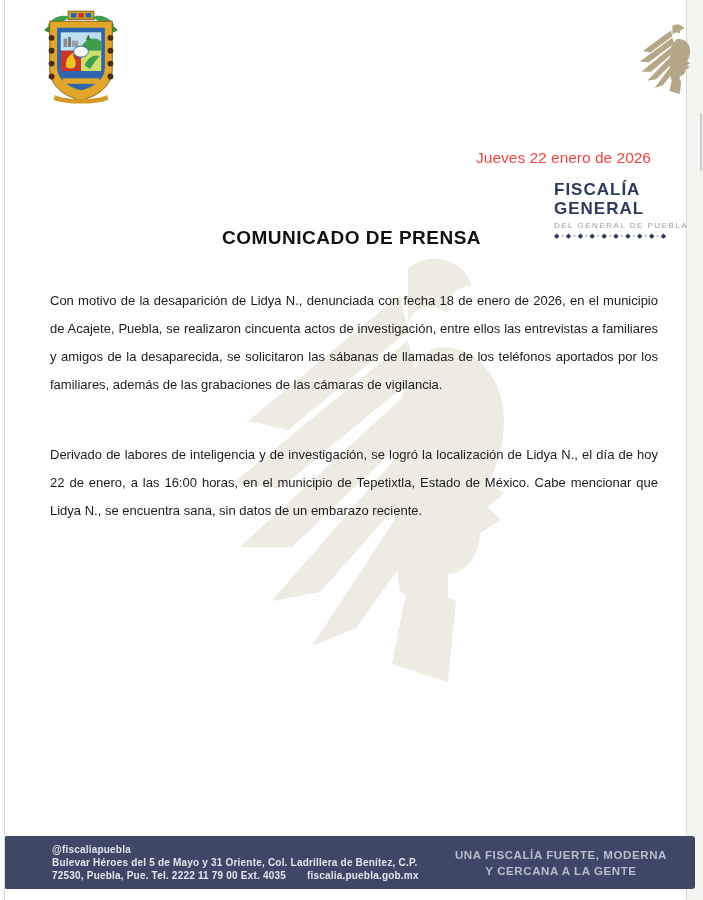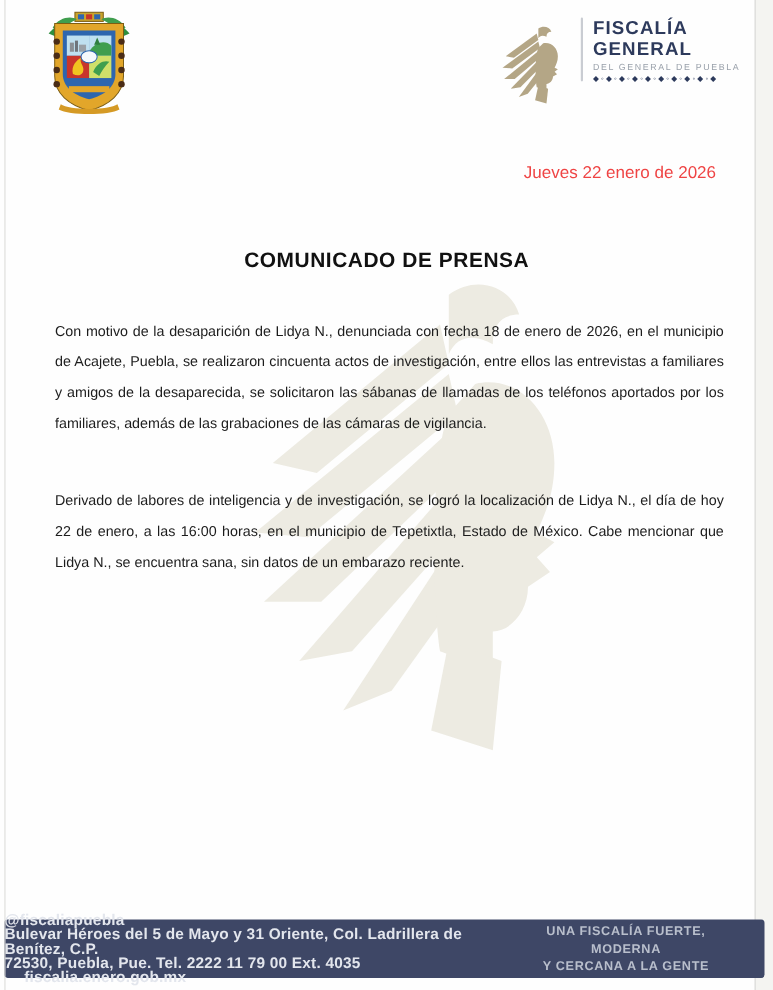--- a/index.html
+++ b/index.html
@@ -17,21 +17,21 @@
   .watermark {
     position:absolute; left:168px; top:250px; width:400px; height:450px;
     z-index:0; color:var(--watermark,#edebe2); pointer-events:none;
   }
   .watermark svg { width:100%; height:100%; }
 
   .content { position:relative; z-index:2; }
 
   
   .coa { position:absolute; left:35px; top:10px; width:92px; height:98px; }
-  .brand { position:absolute; right:16px; top:16px; display:flex; align-items:flex-start; gap:9px; }
+  .brand { position:absolute; right:1px; top:16px; display:flex; align-items:flex-end; gap:9px;flex-direction:column; }
   .brand-icon { width:74px; height:88px; color:var(--logo_tan,#b4a686); }
   .brand-rule { width:2px; height:58px; background:#c9ccd2; border-radius:1px; }
   .brand-text { display:flex; flex-direction:column; }
   .brand-t { font-weight:bold; font-size:17px; letter-spacing:1px; line-height:19px; color:var(--navy,#2d3a5c); }
   .brand-sub { margin-top:3px; font-size:8px; letter-spacing:1.5px; color:#99a0aa; white-space:nowrap; }
   .brand-orn { margin-top:2px; font-size:7px; letter-spacing:2px; color:var(--navy,#2d3a5c); white-space:nowrap; overflow:hidden; width:148px; }
 
   
   .date-line { position:absolute; top:149px; right:52px; font-size:15.5px; color:#ef4444; }
   .doc-title { position:absolute; top:227px; left:0; width:100%; text-align:center;
@@ -40,21 +40,21 @@
               font-size:13px; line-height:28px; text-align:justify; color:#1c1c1c; }
   .doc-body p { margin:0; }
   .doc-body p + p { margin-top:42px; }
 
   
   .footer {
     position:absolute; left:4px; right:8px; top:836px; height:53px;
     background:var(--footer_bg,#3e4766); border-radius:3px;
     display:flex; align-items:center; z-index:2;
   }
-  .f-left { font-size:14px; font-weight:bold; line-height:13px; color:#e3e6ed; letter-spacing:0.2px; }
+  .f-left { margin-left:48px; font-size:10px; font-weight:bold; line-height:13px; color:#e3e6ed; letter-spacing:0.2px; }
   .f-left .site { display:inline-block; margin-left:18px; }
   .f-right { margin-left:auto; margin-right:28px; font-size:11.5px; font-weight:bold;
              line-height:16px; letter-spacing:0.6px; color:#b9bfcc; text-align:center; }
 </style>
 </head>
 <body>
 
 <div class="page">
 
   <div class="scan-left"></div>
@@ -140,21 +140,21 @@
     </div>
 
   </div>
 
   <div class="footer">
     <div class="f-left">
       <div>@fiscaliapuebla</div>
       <div>Bulevar Héroes del 5 de Mayo y 31 Oriente, Col. Ladrillera de Benítez, C.P.</div>
       <div>
         <span>72530, Puebla, Pue. Tel. 2222 11 79 00 Ext. 4035</span>
-        <span class="site">fiscalia.enero.gob.mx</span>
+        <span class="site">fiscalia.puebla.gob.mx</span>
       </div>
     </div>
     <div class="f-right">
       <div>UNA FISCALÍA FUERTE, MODERNA</div>
       <div>Y CERCANA A LA GENTE</div>
     </div>
   </div>
 
 </div>
 

